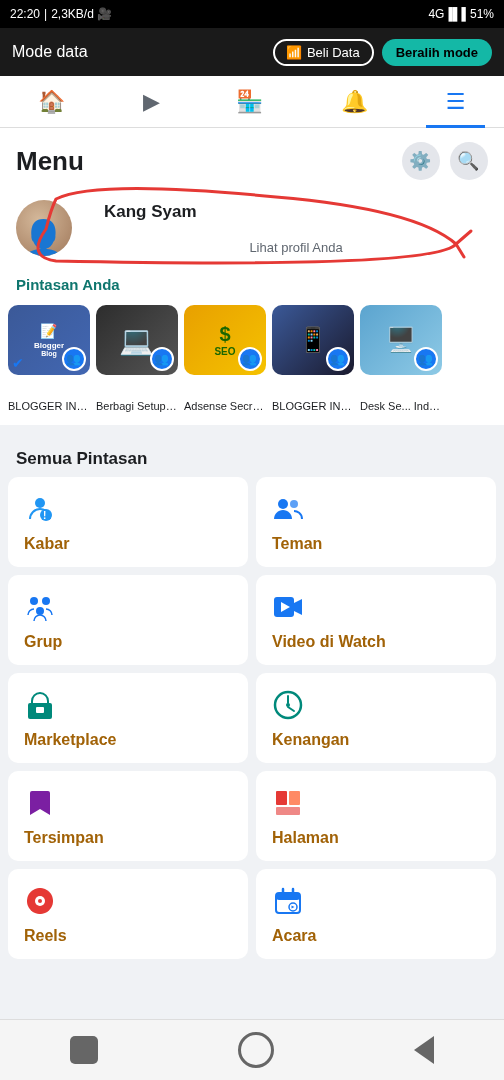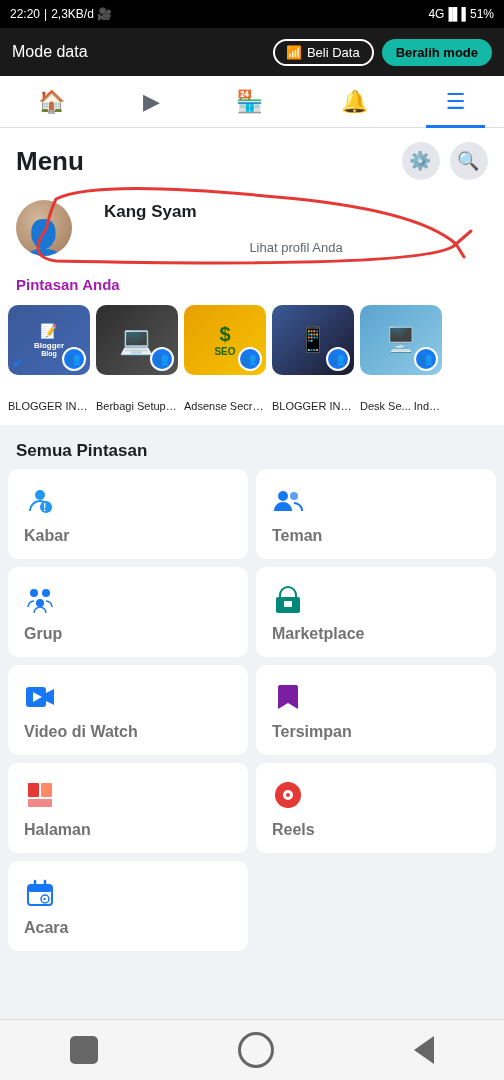--- a/index.html
+++ b/index.html
@@ -170,21 +170,21 @@
       margin-top: 18px;
       text-align: center;
     }
 
     
     .section-label {
       background: #fff;
       padding: 6px 16px 8px;
       font-size: 15px;
       font-weight: 700;
-      color: #a21caf;
+      color: #0f766e;
     }
     .pintasan-scroll {
       background: #fff;
       display: flex;
       overflow-x: auto;
       padding: 4px 8px 12px;
       gap: 6px;
       scrollbar-width: none;
     }
     .pintasan-scroll::-webkit-scrollbar { display: none; }
@@ -234,21 +234,21 @@
       max-width: 82px;
       overflow: hidden;
       text-overflow: ellipsis;
       white-space: nowrap;
       margin-top: 20px;
     }
 
     
     .semua-label {
       background: #f0f2f5;
-      padding: 16px 16px 8px;
+      padding: 24px 16px 8px;
       font-size: 17px;
       font-weight: 700;
       color: #1c1e21;
     }
 
     
     .menu-grid {
       background: #f0f2f5;
       display: grid;
       grid-template-columns: 1fr 1fr;
@@ -266,21 +266,21 @@
       min-height: 90px;
     }
     .menu-card-icon {
       font-size: 28px;
       display: flex;
       align-items: center;
     }
     .menu-card-label {
       font-size: 16px;
       font-weight: 600;
-      color: #737373;
+      color: #a16207;
     }
 
     
     .bottom-nav {
       position: fixed;
       bottom: 0;
       width: 504px;
       background: #f5f5f5;
       display: flex;
       justify-content: space-around;
@@ -493,41 +493,52 @@
         <circle cx="16" cy="20" r="4" fill="#1877f2"></circle>
         <path d="M4 24c0-3.314 2.686-6 6-6" stroke="#1877f2" stroke-width="1.5" fill="none"></path>
         <path d="M28 24c0-3.314-2.686-6-6-6" stroke="#1877f2" stroke-width="1.5" fill="none"></path>
         <path d="M10 30c0-3.314 2.686-6 6-6s6 2.686 6 6" stroke="#1877f2" stroke-width="1.5" fill="none"></path>
       </svg>
     </div>
     <span class="menu-card-label">Grup</span>
   </div>
 
   <div class="menu-card">
+    <div class="menu-card-icon icon-video">
+      <svg width="32" height="32" viewBox="0 0 32 32">
+        <rect x="2" y="6" width="20" height="20" rx="3" fill="#1877f2"></rect>
+        <polygon points="22,12 30,8 30,24 22,20" fill="#1877f2"></polygon>
+        <polygon points="9,11 9,21 18,16" fill="#fff"></polygon>
+      </svg>
+    </div>
+    <span class="menu-card-label">Video di Watch</span>
+  </div>
+
+  <div class="menu-card">
     <div class="menu-card-icon">
       <svg width="32" height="32" viewBox="0 0 32 32">
         <rect x="4" y="14" width="24" height="16" rx="2" fill="#00897b"></rect>
         <path d="M8 14v-2a8 8 0 0 1 16 0v2" stroke="#00897b" stroke-width="2" fill="none"></path>
         <rect x="12" y="18" width="8" height="6" rx="1" fill="#fff"></rect>
       </svg>
     </div>
     <span class="menu-card-label">Marketplace</span>
   </div>
 
   <div class="menu-card">
-    <div class="menu-card-icon icon-video">
-      <svg width="32" height="32" viewBox="0 0 32 32">
-        <rect x="2" y="6" width="20" height="20" rx="3" fill="#1877f2"></rect>
-        <polygon points="22,12 30,8 30,24 22,20" fill="#1877f2"></polygon>
-        <polygon points="9,11 9,21 18,16" fill="#fff"></polygon>
-      </svg>
-    </div>
-    <span class="menu-card-label">Video di Watch</span>
-  </div>
-
+    <div class="menu-card-icon">
+      <svg width="32" height="32" viewBox="0 0 32 32">
+        <circle cx="16" cy="16" r="13" stroke="#00897b" stroke-width="2.5" fill="none"></circle>
+        <circle cx="16" cy="16" r="2" fill="#00897b"></circle>
+        <line x1="16" y1="14" x2="16" y2="7" stroke="#00897b" stroke-width="2" stroke-linecap="round"></line>
+        <line x1="16" y1="18" x2="22" y2="22" stroke="#00897b" stroke-width="2" stroke-linecap="round"></line>
+      </svg>
+    </div>
+    <span class="menu-card-label">Kenangan</span>
+  </div>
 
   <div class="menu-card">
     <div class="menu-card-icon">
       <svg width="32" height="32" viewBox="0 0 32 32">
         <path d="M8 4h16a2 2 0 0 1 2 2v22l-10-6-10 6V6a2 2 0 0 1 2-2z" fill="#7B1FA2"></path>
       </svg>
     </div>
     <span class="menu-card-label">Tersimpan</span>
   </div>
 

